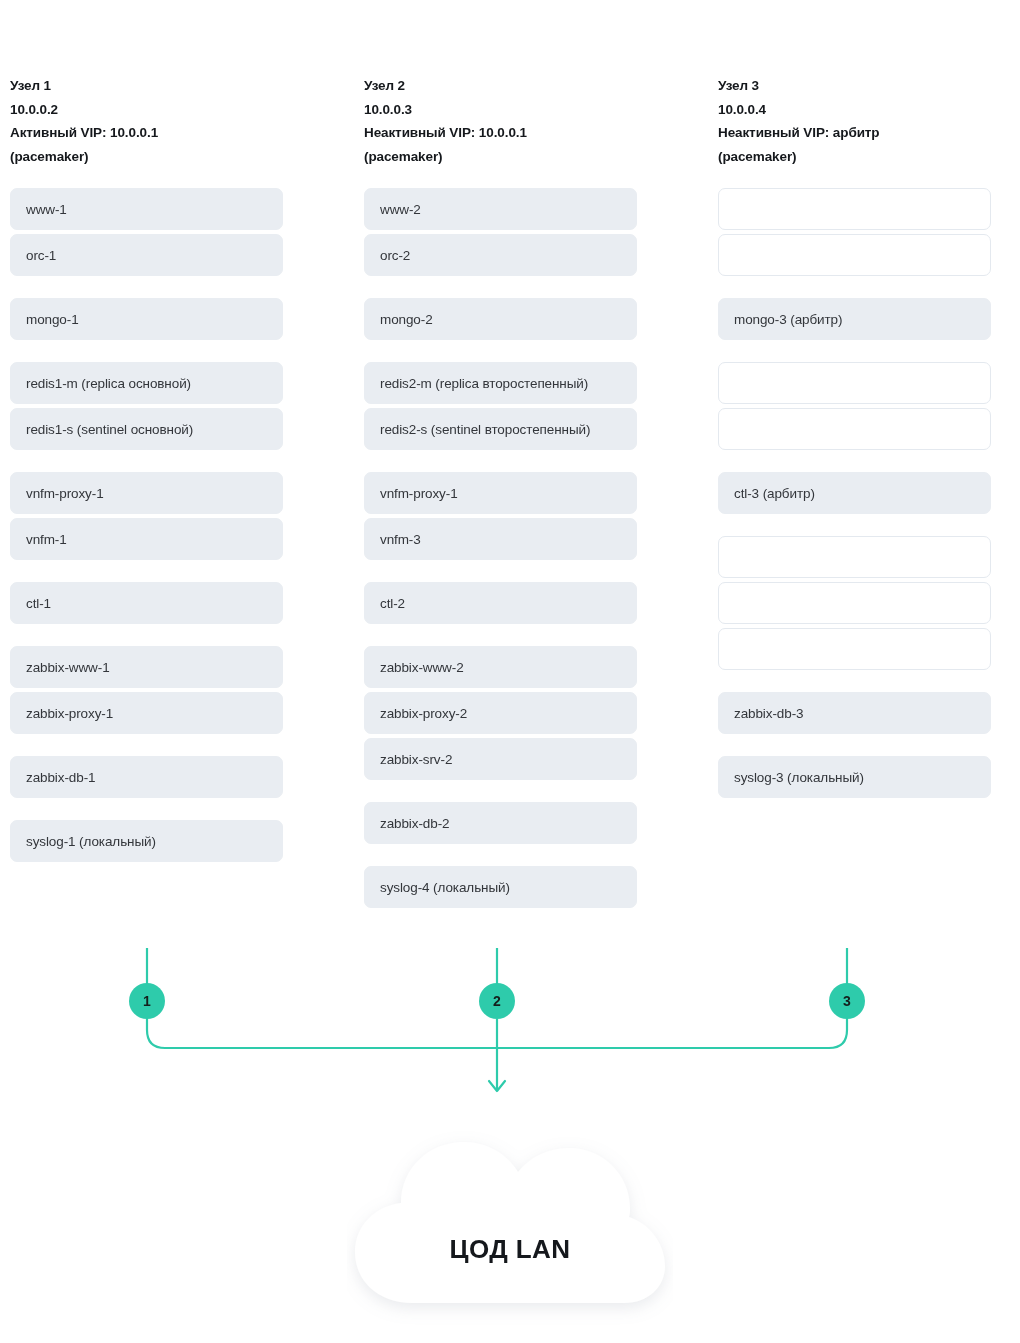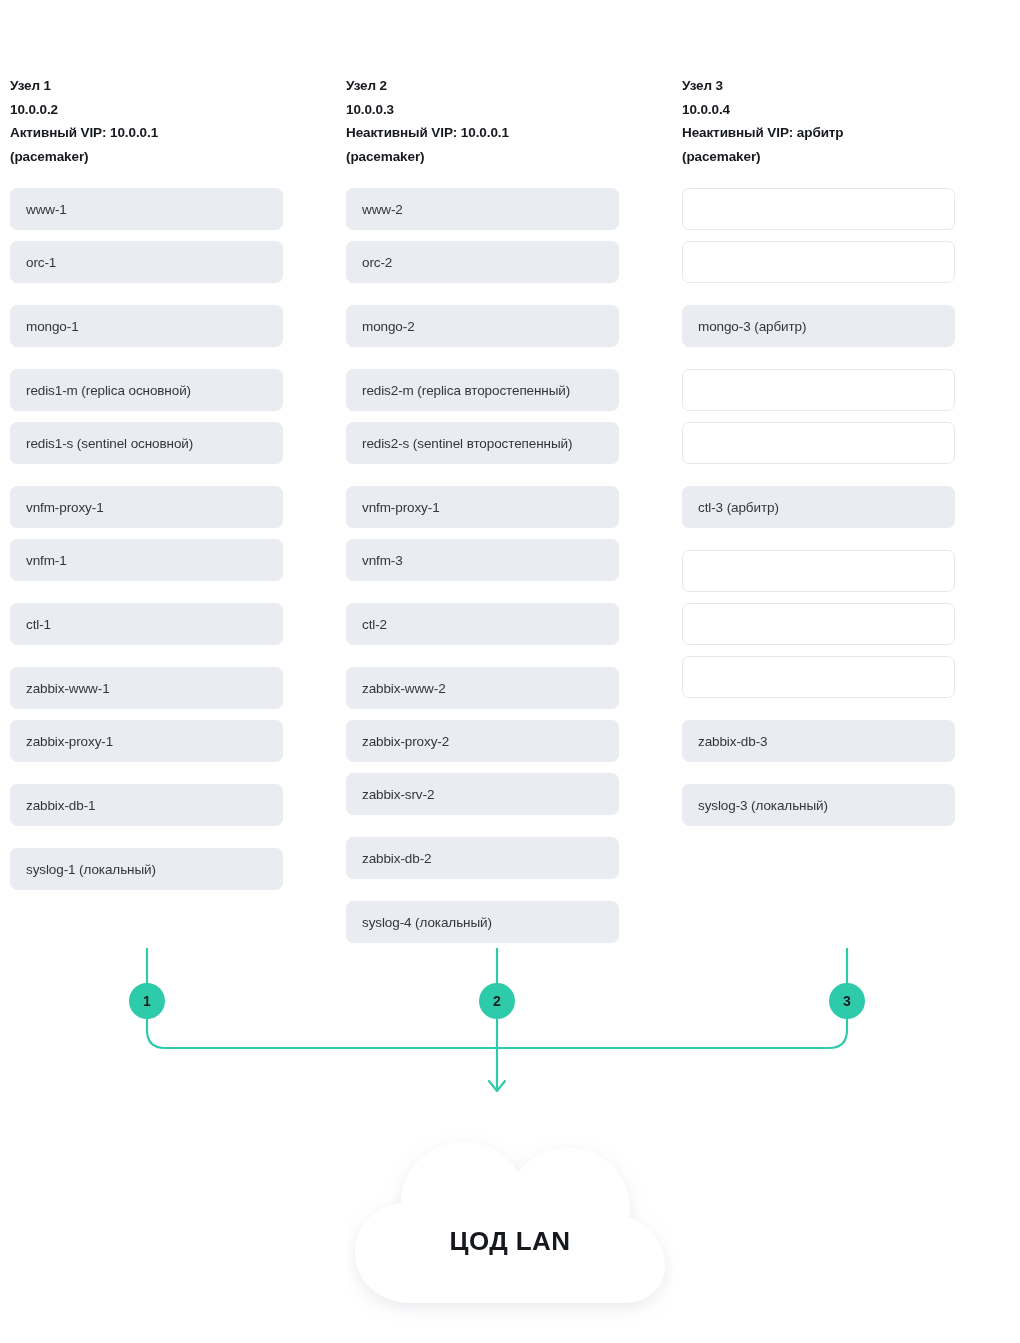--- a/index.html
+++ b/index.html
@@ -16,21 +16,21 @@
     overflow: hidden;
   }
 
   
   .columns {
     position: absolute;
     left: 0;
     top: 0;
     width: 1020px;
     display: flex;
-    gap: 63px;
+    gap: 81px;
     padding: 74px 10px 0 10px;
     box-sizing: border-box;
   }
   .column {
     width: 273px;
     flex: 0 0 273px;
   }
 
   .col-header {
     margin-bottom: 20px;
@@ -49,21 +49,21 @@
   }
   .group:last-child { margin-bottom: 16px; }
 
   .node-box {
     height: 42px;
     border-radius: 7px;
     box-sizing: border-box;
     display: flex;
     align-items: center;
     padding: 0 15px;
-    margin-bottom: 11px;
+    margin-bottom: 4px;
     font-size: 13.5px;
     color: #33363b;
     letter-spacing: -0.1px;
     white-space: nowrap;
   }
   .group .node-box:last-child { margin-bottom: 0; }
 
   .node-box.filled {
     background: #e9edf2;
     border: 1px solid #e9edf2;
@@ -104,21 +104,21 @@
   .cloud-wrap {
     position: absolute;
     left: 347px;
     top: 1128px;
     width: 326px;
     height: 200px;
   }
   .cloud-label {
     position: absolute;
     left: 0;
-    top: 4px;
+    top: 12px;
     width: 326px;
     height: 200px;
     display: flex;
     align-items: center;
     justify-content: center;
     font-size: 26px;
     font-weight: bold;
     letter-spacing: 0.4px;
     color: #15181c;
     padding-top: 18px;

